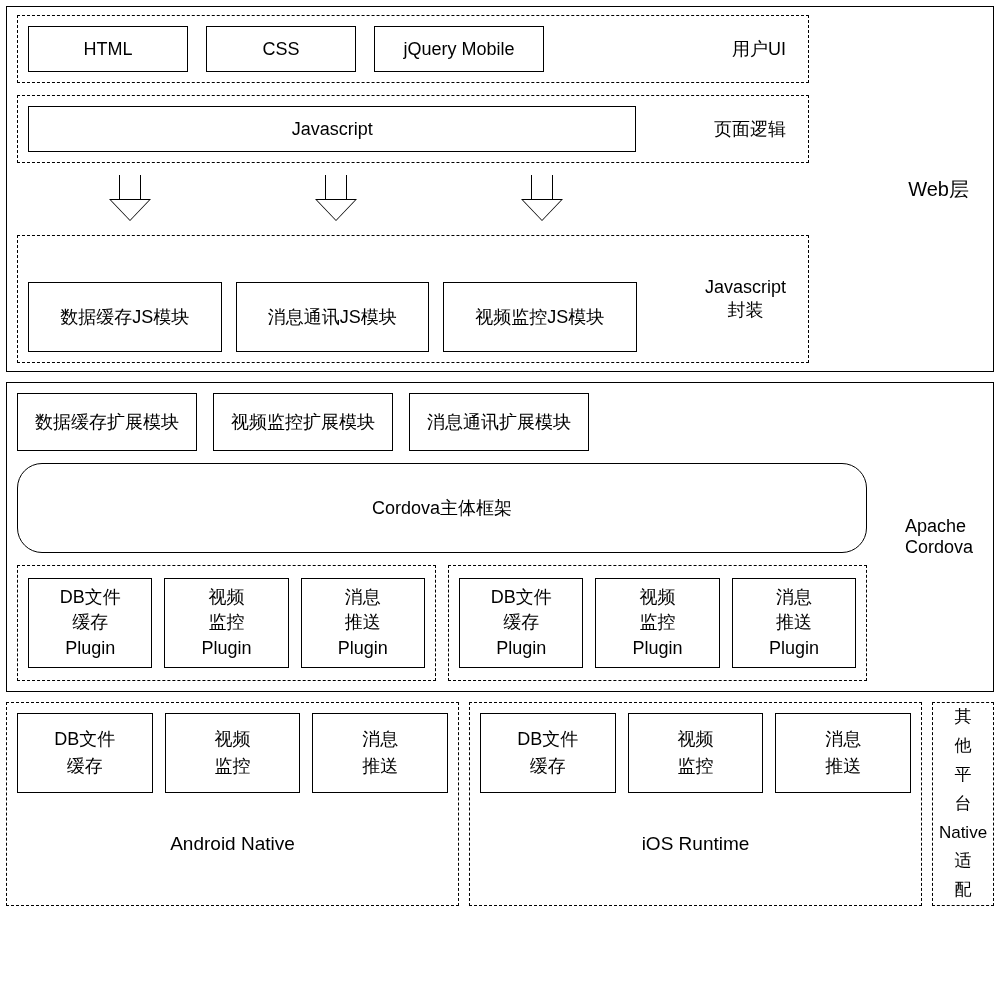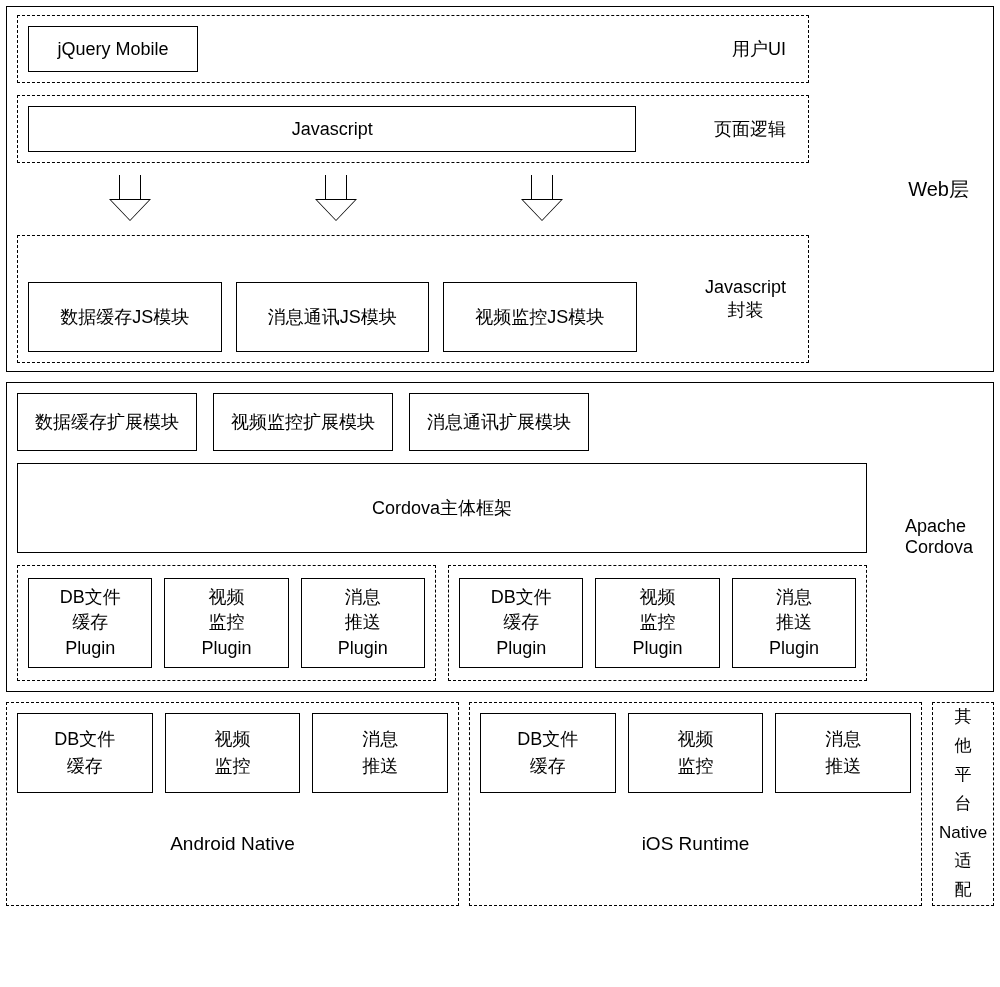--- a/index.html
+++ b/index.html
@@ -39,21 +39,21 @@
   .js-mod { height: 70px; flex: 1; }
 
   
   .apache-outer { position: relative; padding: 10px; margin-bottom: 10px; }
   .apache-label { position: absolute; right: 20px; top: 50%; transform: translateY(-50%); }
   .apache-stack { width: 88%; display: flex; flex-direction: column; gap: 12px; }
   .ext-row { display: flex; gap: 16px; align-items: flex-end; }
   .ext-box { height: 58px; width: 180px; }
   .ext-other { flex: 1; text-align: center; }
 
-  .cordova-main { height: 90px; width: 100%; }
+  .cordova-main { height: 90px; width: 100%; border-radius: 25px; }
 
   .plugins-row { display: flex; gap: 12px; }
   .plugin-group { flex: 1; padding: 12px 10px; display: flex; gap: 12px; }
   .plugin-box { flex: 1; height: 90px; line-height: 1.4; }
 
   
   .runtime-row { display: flex; gap: 10px; }
   .runtime-group { flex: 1; display: flex; flex-direction: column; padding: 10px 10px 14px; }
   .runtime-boxes { display: flex; gap: 12px; }
   .runtime-box { flex: 1; height: 80px; line-height: 1.5; }
@@ -61,20 +61,22 @@
   .other-platform { width: 62px; display: flex; align-items: center; justify-content: center; line-height: 1.7; text-align: center; }
 </style>
 </head>
 <body>
 
 <div class="solid web-outer">
   <div class="web-inner">
 
     <div class="dashed section">
       <div class="section-left">
+        <div class="solid box tech-box tech1">HTML</div>
+        <div class="solid box tech-box tech2">CSS</div>
         <div class="solid box tech-box tech3">jQuery Mobile</div>
       </div>
       <div class="section-label">用户UI</div>
     </div>
 
     <div class="dashed section">
       <div class="section-left">
         <div class="solid box js-box">Javascript</div>
       </div>
       <div class="section-label">页面逻辑</div>

